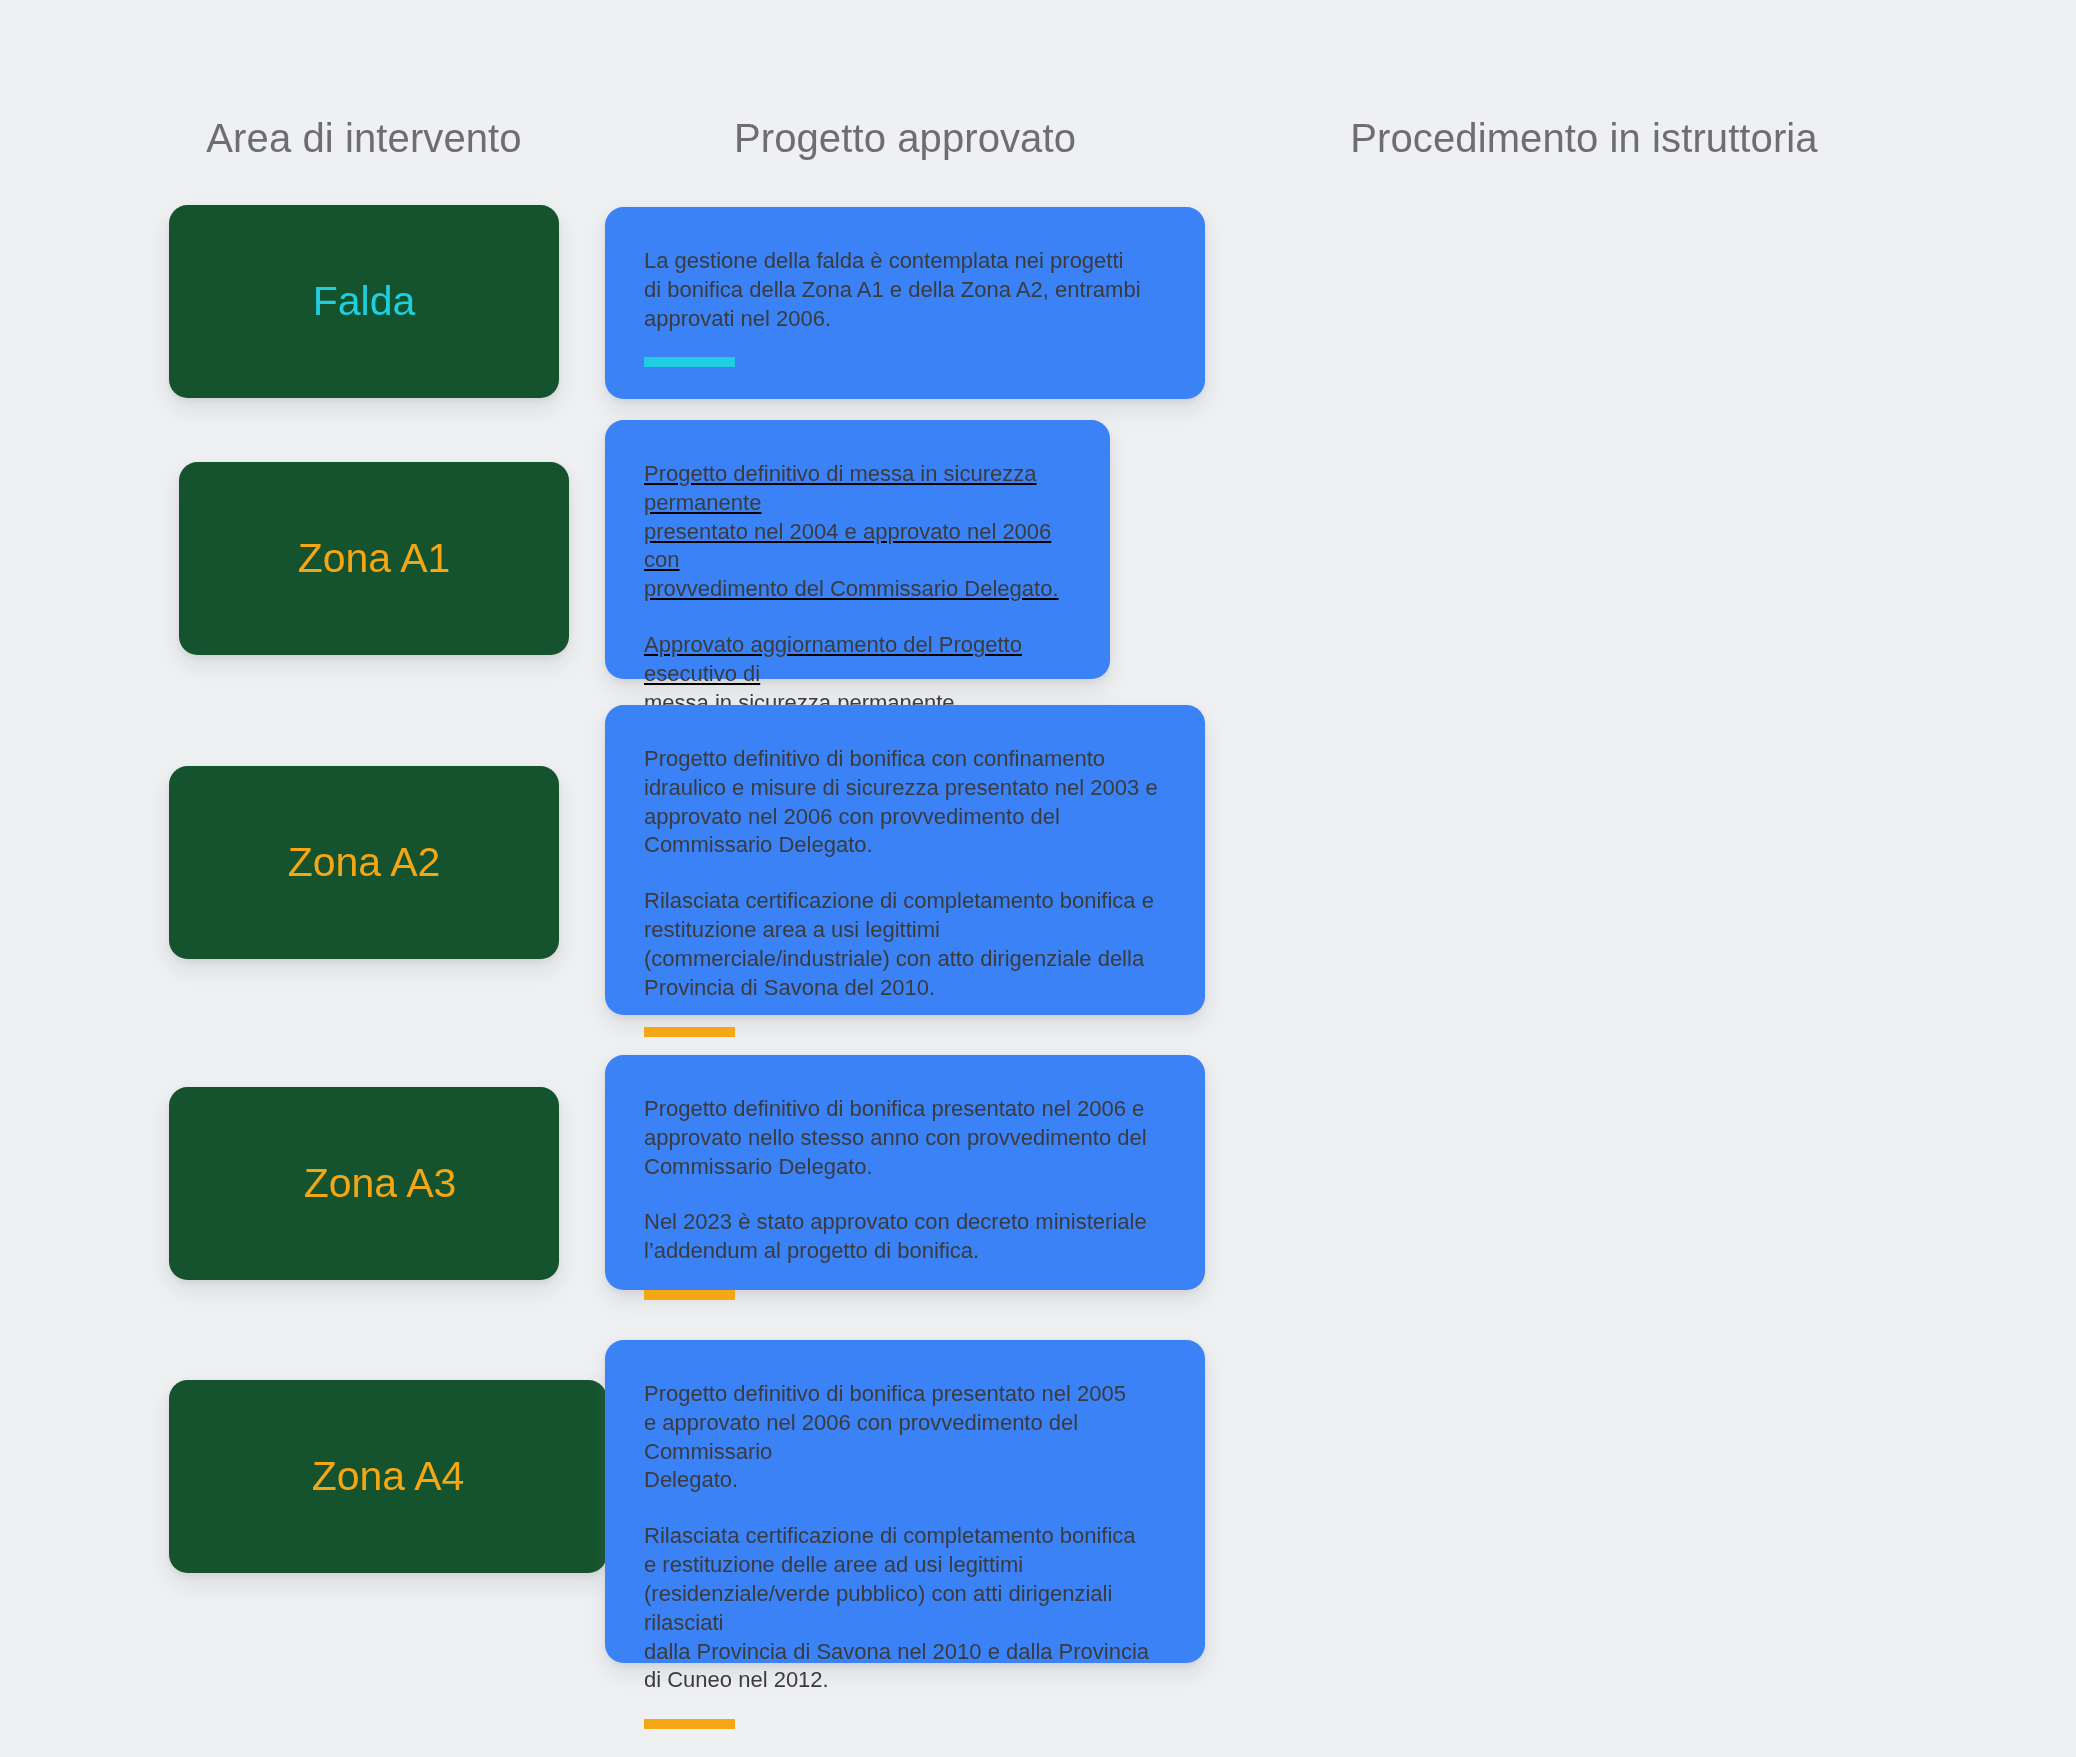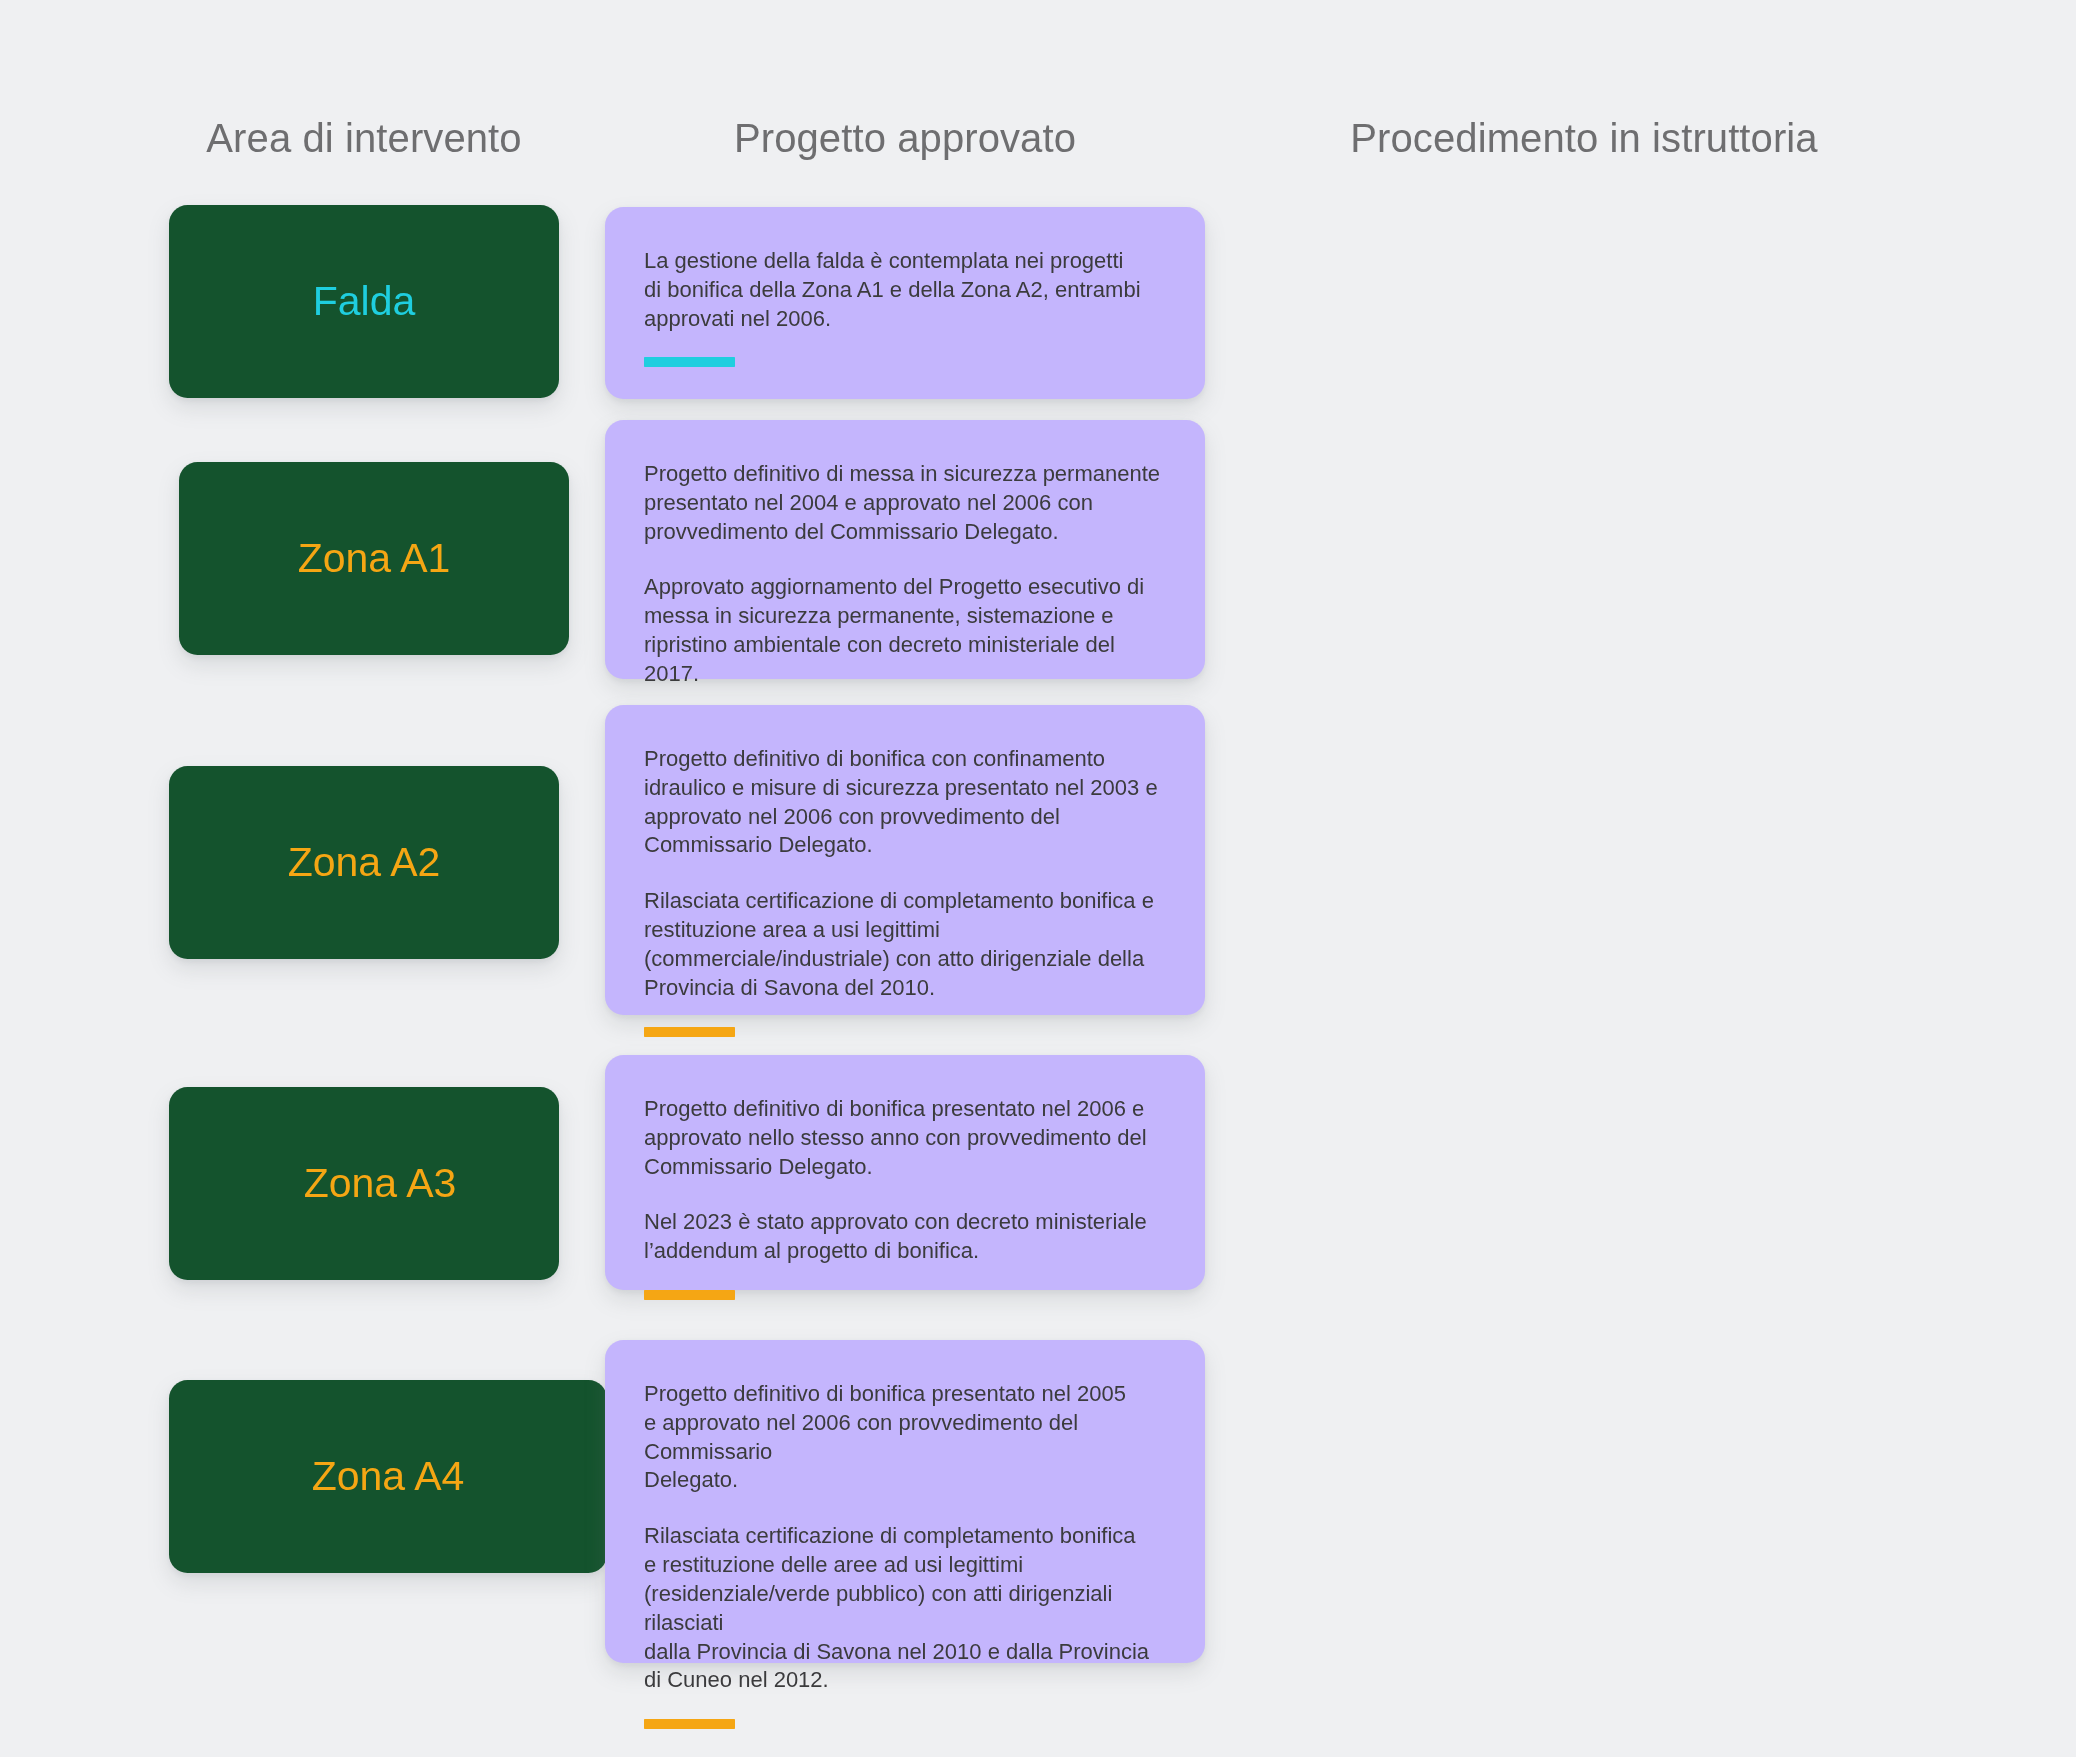--- a/index.html
+++ b/index.html
@@ -71,21 +71,21 @@
   .area-label {
     font-size: 41px;
     font-weight: 400;
     line-height: 1;
     white-space: nowrap;
   }
 
   
   .detail-card {
     position: absolute;
-    background: #c4b5fd;
+    background: #3b82f6;
     border-radius: 18.5px;
     box-shadow: 0 10px 21.3px rgba(120,125,135,0.19),
                 0 2.1px 5.7px rgba(120,125,135,0.10);
     box-sizing: border-box;
     padding: 40px 34px 31px 39px;
   }
   .detail-para {
     font-size: 22px;
     line-height: 1.31;
     color: #3b3b3d;
@@ -128,21 +128,21 @@
 di bonifica della Zona A1 e della Zona A2, entrambi
 approvati nel 2006.</p>
           <div class="accent-bar" style="background: rgb(31, 206, 223);"></div>
         </div>
         <div class="istruttoria-slot" style="left: 1280px; top: 207px; width: 600px; height: 192px;"></div>
       </div>
       <div class="row">
         <div class="area-card" style="left: 179px; top: 462px; width: 390px; height: 193px;">
           <div class="area-label" style="color: rgb(245, 166, 20);">Zona A1</div>
         </div>
-        <div class="detail-card" style="left: 605px; top: 420px; width: 600px; height: 259px;">
+        <div class="detail-card" style="left: 605px; top: 420px; width: 505px; height: 259px; text-decoration: underline;">
           <p class="detail-para">Progetto definitivo di messa in sicurezza permanente
 presentato nel 2004 e approvato nel 2006 con
 provvedimento del Commissario Delegato.</p>
           <p class="detail-para">Approvato aggiornamento del Progetto esecutivo di
 messa in sicurezza permanente, sistemazione e
 ripristino ambientale con decreto ministeriale del 2017.</p>
           <div class="accent-bar" style="background: rgb(245, 166, 20);"></div>
         </div>
         <div class="istruttoria-slot" style="left: 1280px; top: 420px; width: 600px; height: 259px;"></div>
       </div>

